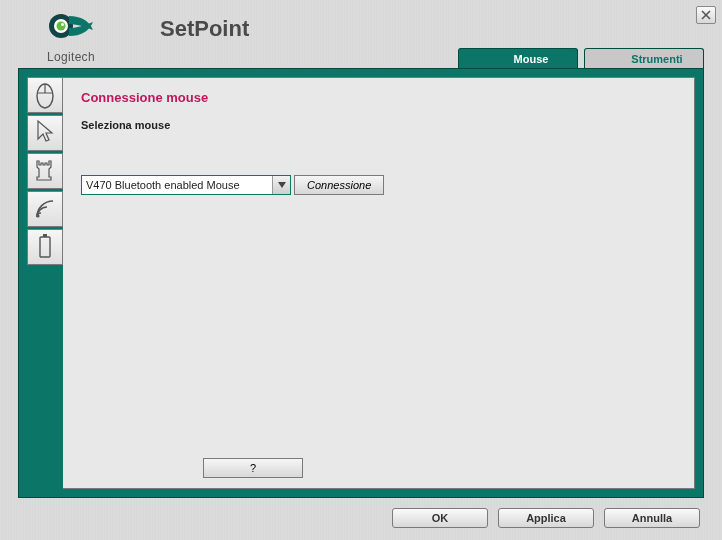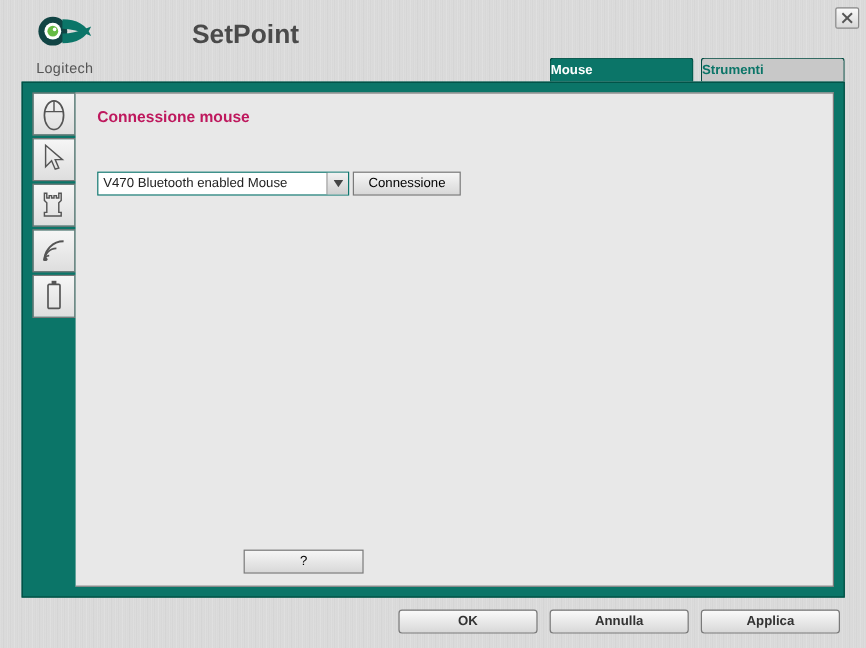--- a/index.html
+++ b/index.html
@@ -22,21 +22,21 @@
       #e0e0e0 0px, #d8d8d8 1px, #dcdcdc 2px, #d4d4d4 3px
     );
   }
   .header {
     position: relative;
     height: 68px;
   }
   .logo-wrap {
     position: absolute;
     top: 10px;
-    left: 30px;
+    left: 47px;
     display: flex;
     flex-direction: column;
     align-items: center;
   }
   .logo-eye {
     width: 48px;
     height: 38px;
   }
   .logo-text {
     font-family: Verdana, sans-serif;
@@ -74,26 +74,28 @@
     position: absolute;
     bottom: 0;
     right: 18px;
     display: flex;
     gap: 6px;
   }
   .tab {
     width: 120px;
     height: 20px;
     line-height: 20px;
+    text-align: center;
     font-size: 11px;
     font-weight: bold;
     border: 1px solid #004b40;
     border-bottom: none;
     border-radius: 3px 3px 0 0;
     cursor: pointer;
+    padding-left: 26px;
   }
   .tab-active {
     background: #0b7568;
     color: #fff;
   }
   .tab-inactive {
     background: #c8c8c8;
     color: #0b7568;
   }
   .main-panel {
@@ -169,28 +171,29 @@
     display: flex;
     align-items: center;
     justify-content: center;
   }
   .instruction {
     margin-top: 28px;
     font-size: 11px;
     color: #222;
   }
   .conn-button {
-    margin-top: 24px;
+    margin-top: 40px;
     display: inline-block;
     min-width: 80px;
     padding: 3px 12px;
     background: linear-gradient(#f6f6f6,#d8d8d8);
     border: 1px solid #7a7a7a;
     font-size: 11px;
     cursor: pointer;
+    font-style: italic;
   }
   .help-button {
     position: absolute;
     bottom: 10px;
     left: 140px;
     width: 100px;
     padding: 3px 0;
     background: linear-gradient(#f6f6f6,#d8d8d8);
     border: 1px solid #7a7a7a;
     text-align: center;
@@ -198,21 +201,21 @@
     cursor: pointer;
   }
   .bottom-buttons {
     position: absolute;
     right: 22px;
     bottom: 12px;
     display: flex;
     gap: 10px;
   }
   .dlg-button {
-    width: 116px;
+    width: 96px;
     padding: 3px 0;
     background: linear-gradient(#fafafa,#d8d8d8);
     border: 1px solid #7a7a7a;
     border-radius: 3px;
     text-align: center;
     font-size: 11px;
     font-weight: bold;
     color: #333;
     cursor: pointer;
   }
@@ -278,32 +281,33 @@
       <div class="side-tab">
         <svg width="16" height="28" viewBox="0 0 16 28">
           <rect x="3" y="4" width="10" height="20" rx="1" fill="none" stroke="#555" stroke-width="1.4"></rect>
           <rect x="6" y="1" width="4" height="3" fill="#555"></rect>
         </svg>
       </div>
     </div>
 
     <div class="content-panel">
       <div class="panel-title">Connessione mouse</div>
+      <div class="field-label">Seleziona mouse</div>
       <div class="select-wrap">
         <div class="select-box">V470 Bluetooth enabled Mouse</div>
         <div class="select-arrow">
           <svg width="8" height="6" viewBox="0 0 8 6">
               <path d="M0 0 L8 0 L4 6 Z" fill="#444"></path>
             </svg>
         </div>
       </div>
       <div class="conn-button">Connessione</div>
       <div class="help-button">?</div>
     </div>
   </div>
 
   <div class="bottom-buttons">
     <div class="dlg-button">OK</div>
+    <div class="dlg-button">Applica</div>
     <div class="dlg-button">Annulla</div>
-    <div class="dlg-button">Applica</div>
   </div>
 
 </div>
 
 </body></html>

